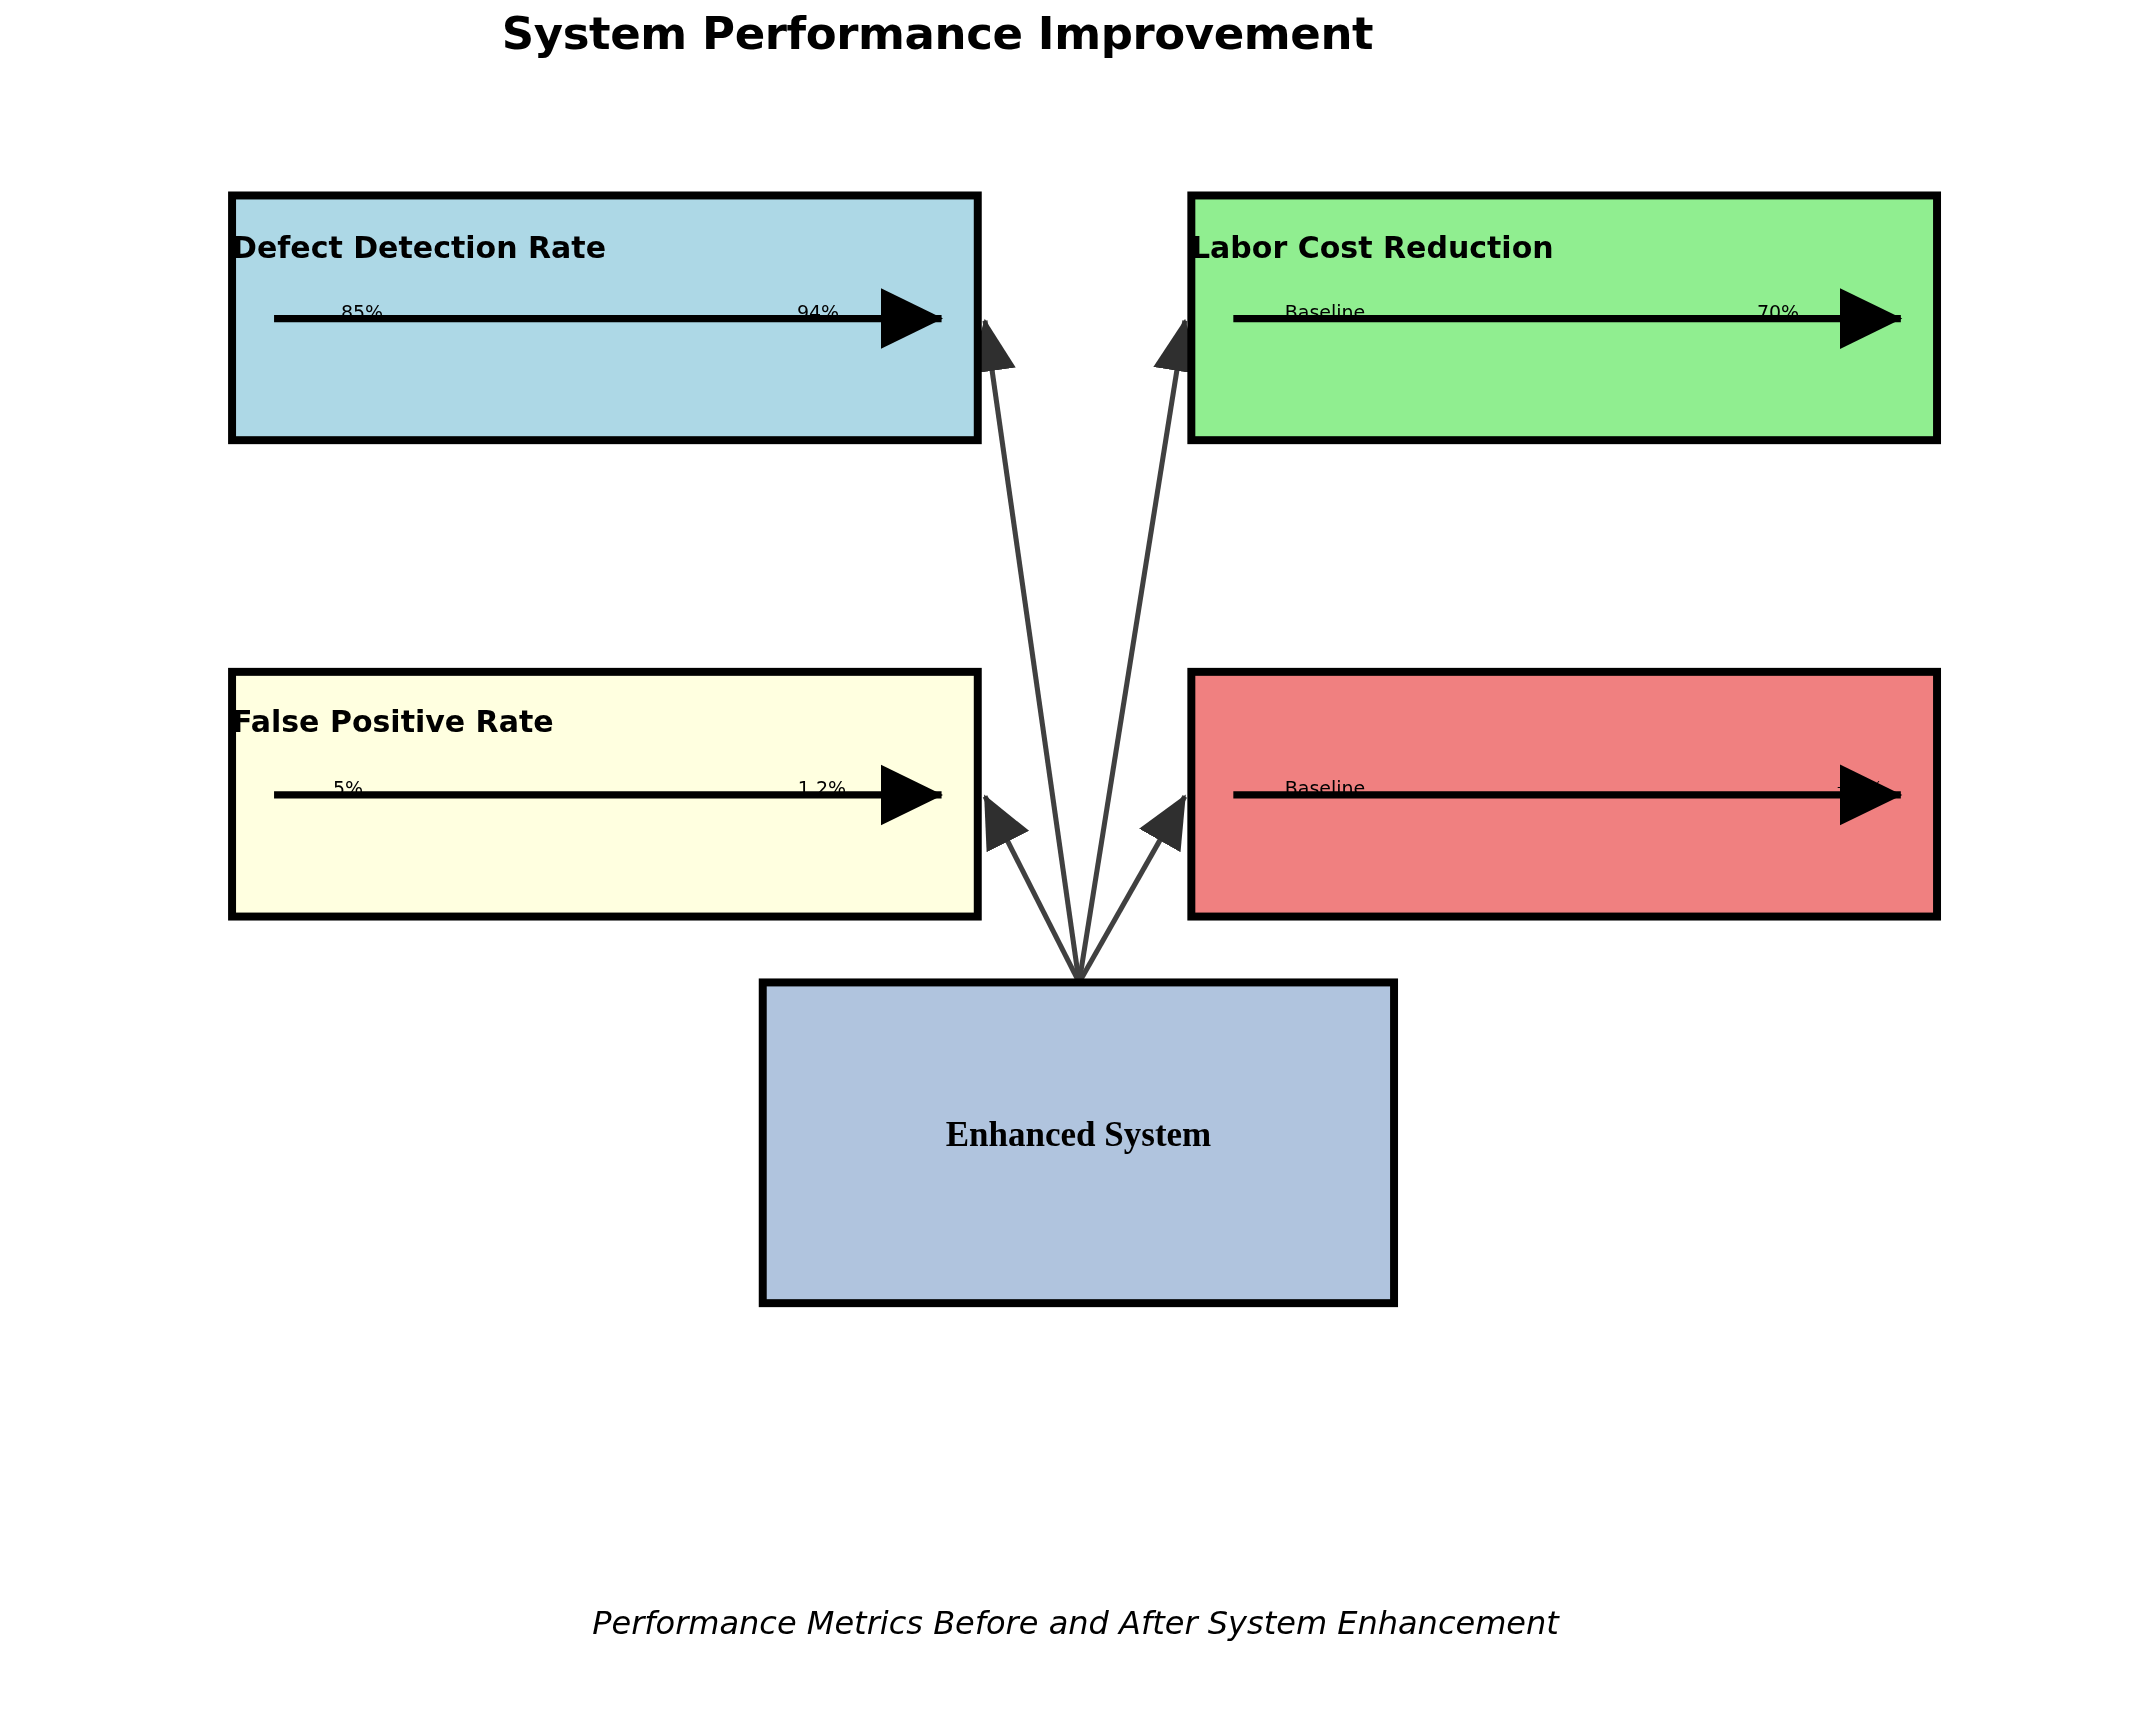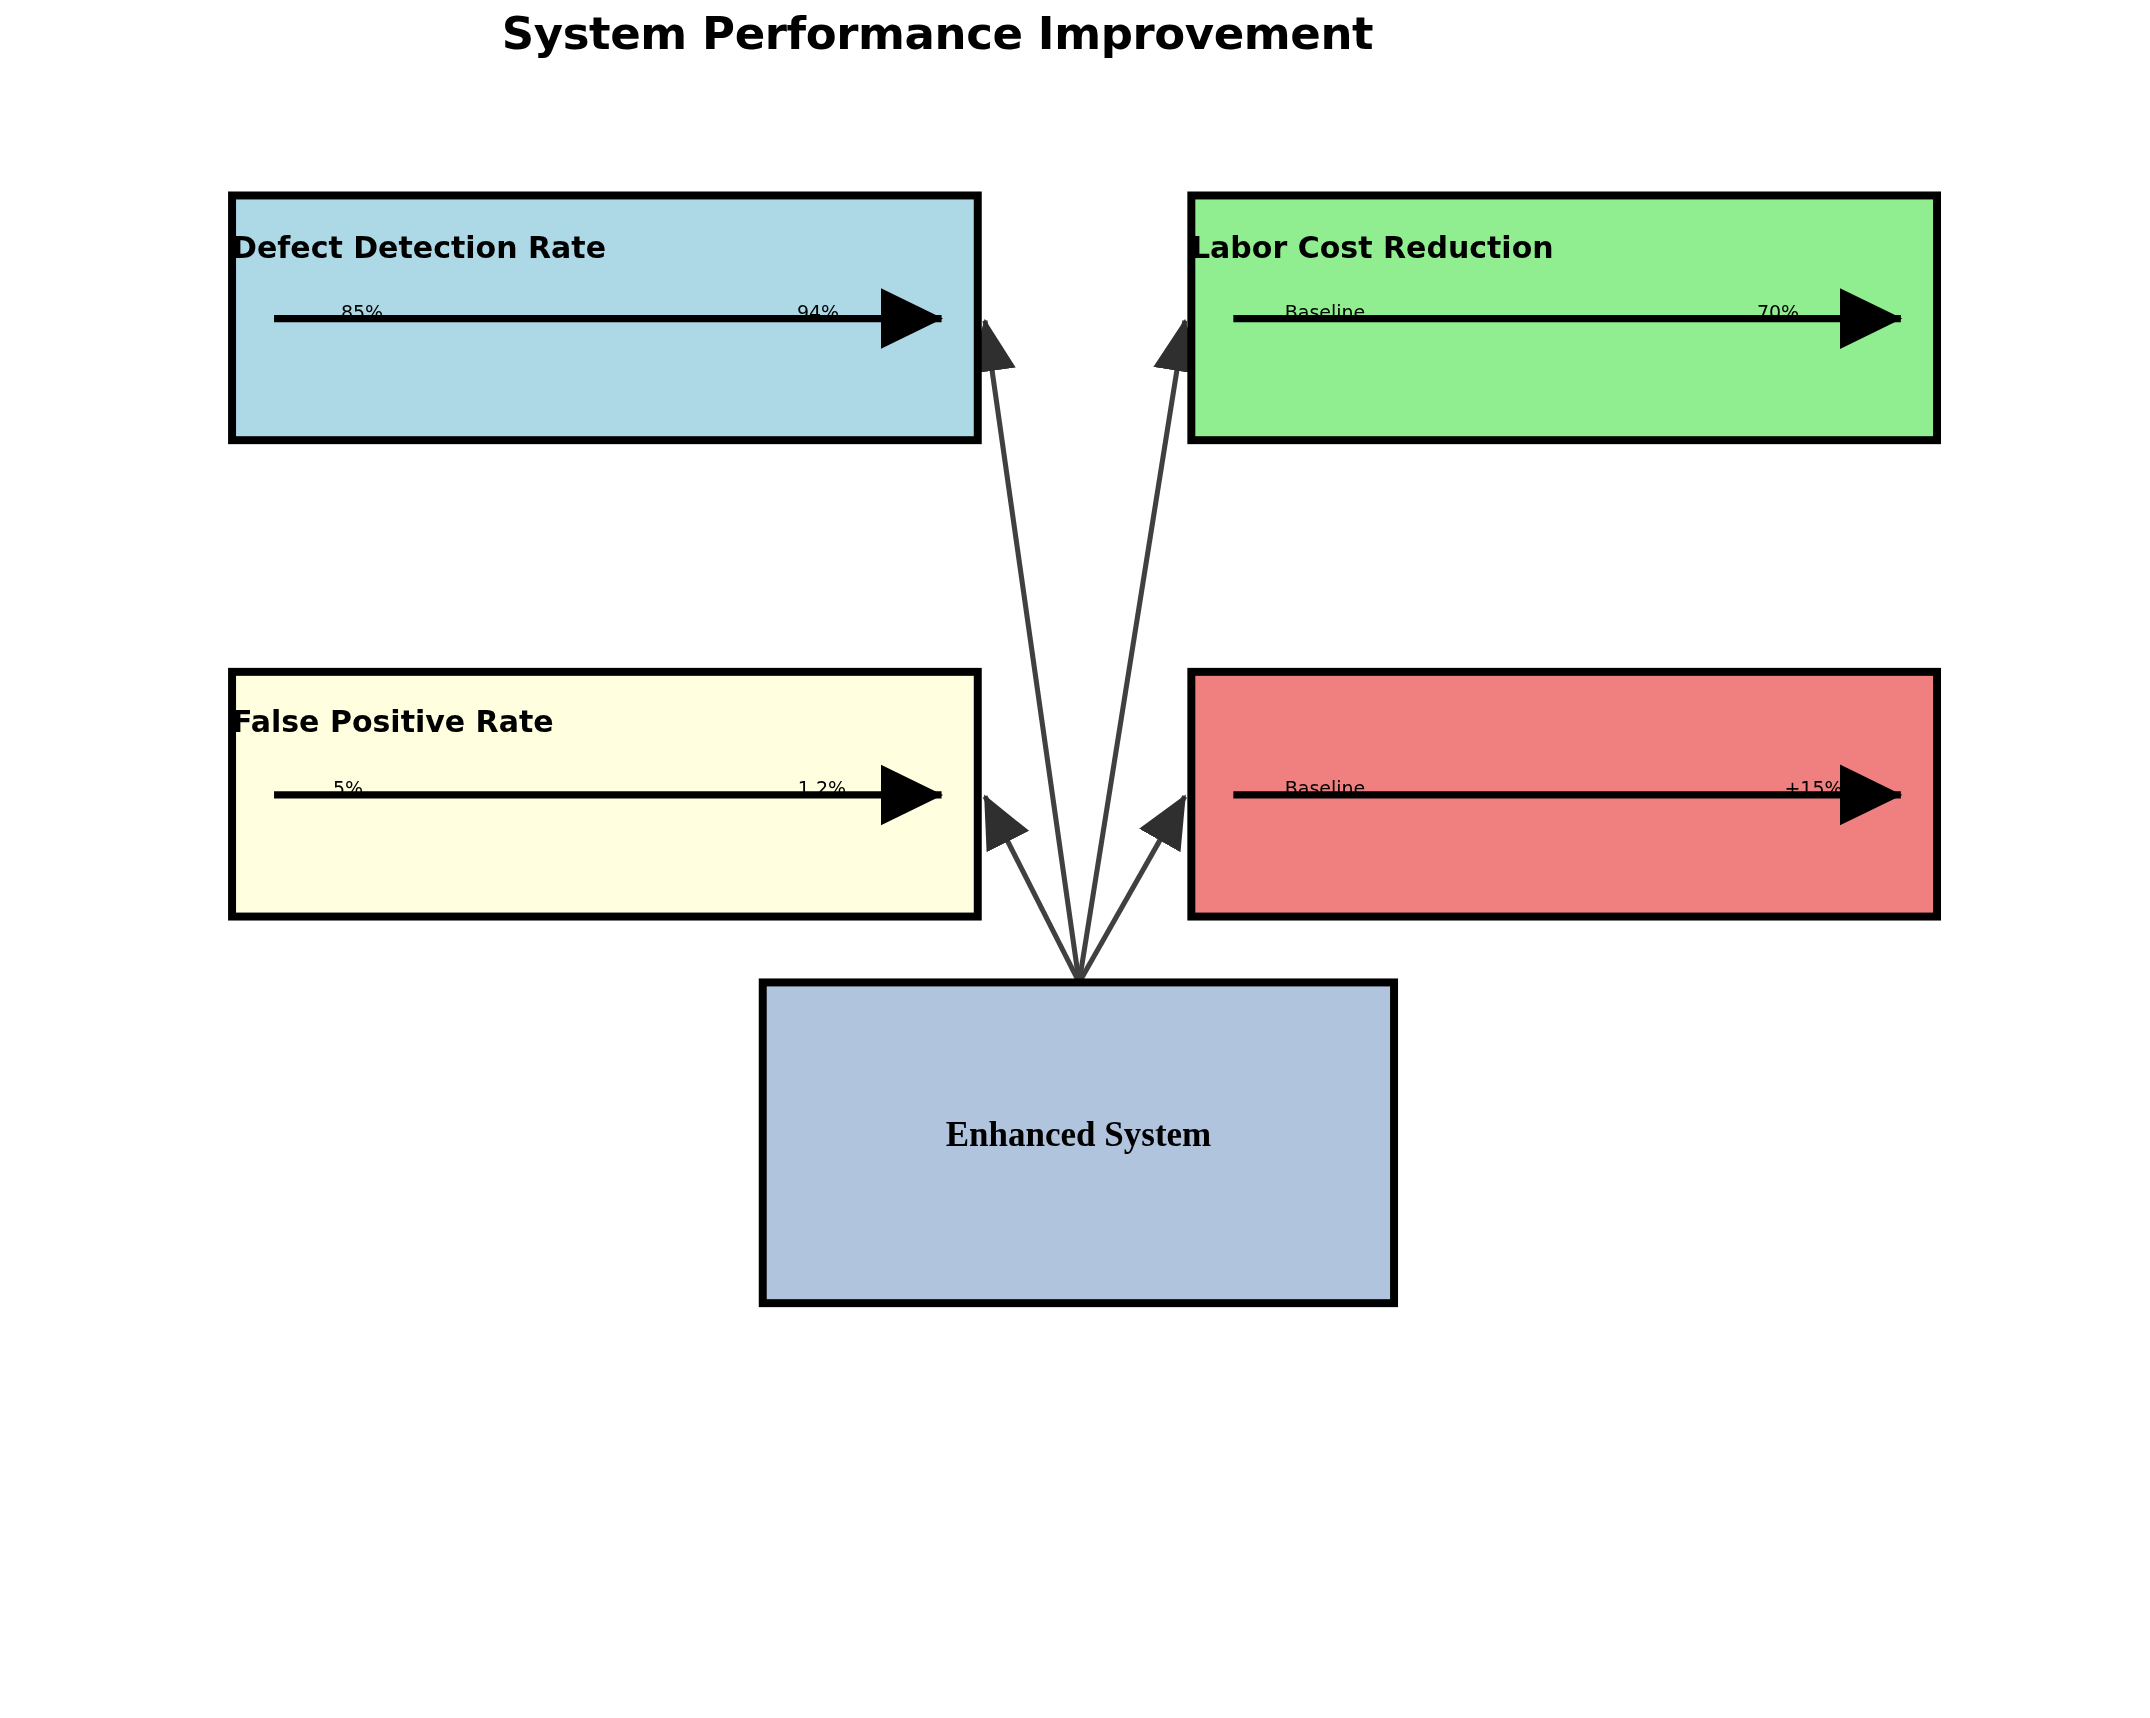--- a/index.html
+++ b/index.html
@@ -125,19 +125,20 @@
 
   <div class="node-title" style="left:1191px; top:230px; width:746px;">Labor Cost Reduction</div>
   <div class="metric-label" style="left:1231px; top:301px; width:188px;">Baseline</div>
   <div class="metric-label" style="left:1709px; top:301px; width:138px;">70%</div>
 
   <div class="node-title" style="left:232px; top:704px; width:746px;">False Positive Rate</div>
   <div class="metric-label" style="left:290px; top:777px; width:116px;">5%</div>
   <div class="metric-label" style="left:746px; top:777px; width:152px;">1.2%</div>
 
   <div class="metric-label" style="left:1231px; top:777px; width:188px;">Baseline</div>
-  <div class="metric-label" style="left:1730px; top:777px; width:167px;">+15%</div>
+  <div class="metric-label" style="left:1776px; top:777px; width:167px;font-family:Liberation Serif, serif;">+15%</div>
 
   <div class="hub-title" style="left:763px; top:1115px; width:631px;">Enhanced System</div>
 
+  <div class="fig-caption">Performance Metrics Before and After System Enhancement</div>
 
 </div>
 
 
 </body></html>

